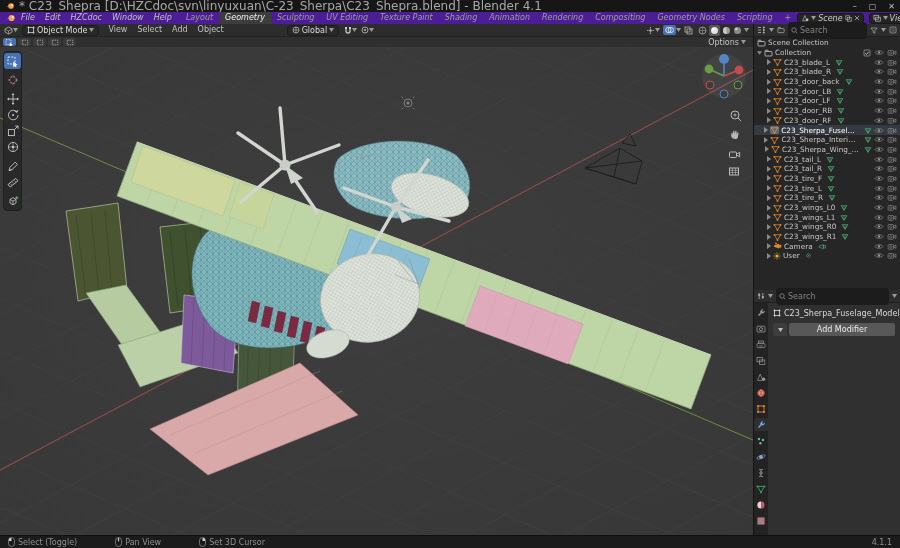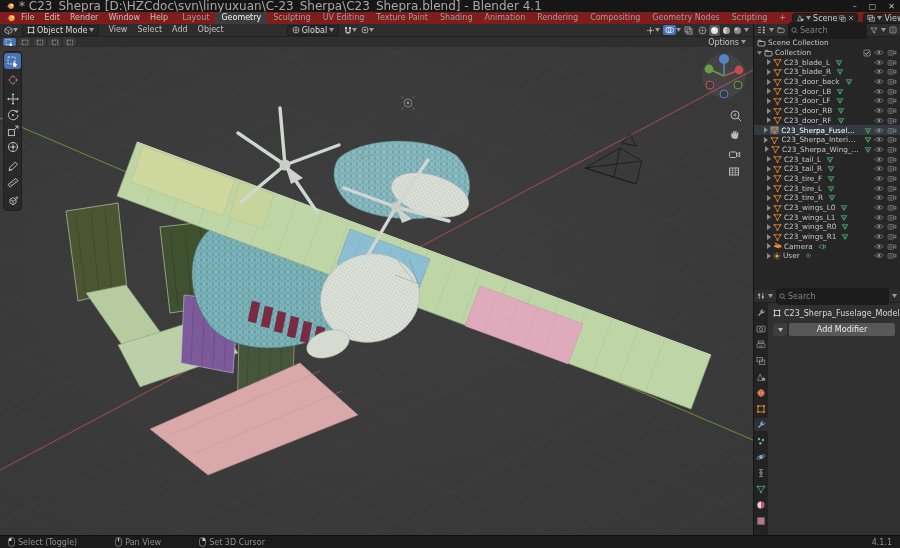--- a/index.html
+++ b/index.html
@@ -11,22 +11,22 @@
   .ic{display:inline-flex;align-items:center;justify-content:center;line-height:0;}
 
   
   .titlebar{position:absolute;left:0;top:0;width:900px;height:12px;background:#161616;
             display:flex;align-items:center;gap:4px;padding:0 5px;}
   .title-text{color:#a8a8a8;font-size:12px;white-space:nowrap;}
   .win-controls{margin-left:auto;display:flex;gap:12px;color:#c0c0c0;font-size:8px;}
   .win-controls span{cursor:default;}
 
   
-  .topbar{position:absolute;left:0;top:12px;width:900px;height:12px;background:#7f1d1d;
-          display:flex;align-items:center;padding:0 5px;}
+  .topbar{position:absolute;left:0;top:12px;width:900px;height:12px;background:#4c1d95;
+          display:flex;align-items:center;padding:0 5px;font-style:italic;}
   .menu-item{padding:0 5px;color:#c0c0c0;line-height:12px;}
   .wtabs{display:flex;margin-left:3px;height:12px;}
   .wtab{padding:0 6px;line-height:12px;color:#9d9d9d;border-radius:3px 3px 0 0;white-space:nowrap;}
   .wtab.active{background:#3d3d3d;color:#f2f2f2;}
   .tb-widgets{margin-left:auto;display:flex;gap:5px;align-items:center;}
   .widget{display:flex;align-items:center;background:#242424;border:1px solid #1a1a1a;
           border-radius:3px;padding:0 3px;height:11px;gap:2px;color:#cccccc;white-space:nowrap;}
 
   
   .vp-header{position:absolute;left:0;top:24px;width:753px;height:13px;background:#2d2d2d;
@@ -120,21 +120,21 @@
     <span class="ic">
       <svg width="11" height="8" viewBox="0 0 11 8">
           <path d="M1 5.5L5 2.6 6.2 4.6z" fill="#2b6fb3"></path>
           <circle cx="6.6" cy="4" r="3.1" fill="#ff9b38"></circle>
           <circle cx="7.7" cy="3.1" r="1.1" fill="#fff"></circle>
         </svg>
     </span>
     <span id="topbar-menus" style="display:flex">
         <span class="menu-item">File</span>
         <span class="menu-item">Edit</span>
-        <span class="menu-item">Render</span>
+        <span class="menu-item">HZCdoc</span>
         <span class="menu-item">Window</span>
         <span class="menu-item">Help</span>
       </span>
     <span class="wtabs" id="workspace-tabs">
         <span class="wtab ">Layout</span>
         <span class="wtab active">Geometry</span>
         <span class="wtab ">Sculpting</span>
         <span class="wtab ">UV Editing</span>
         <span class="wtab ">Texture Paint</span>
         <span class="wtab ">Shading</span>

